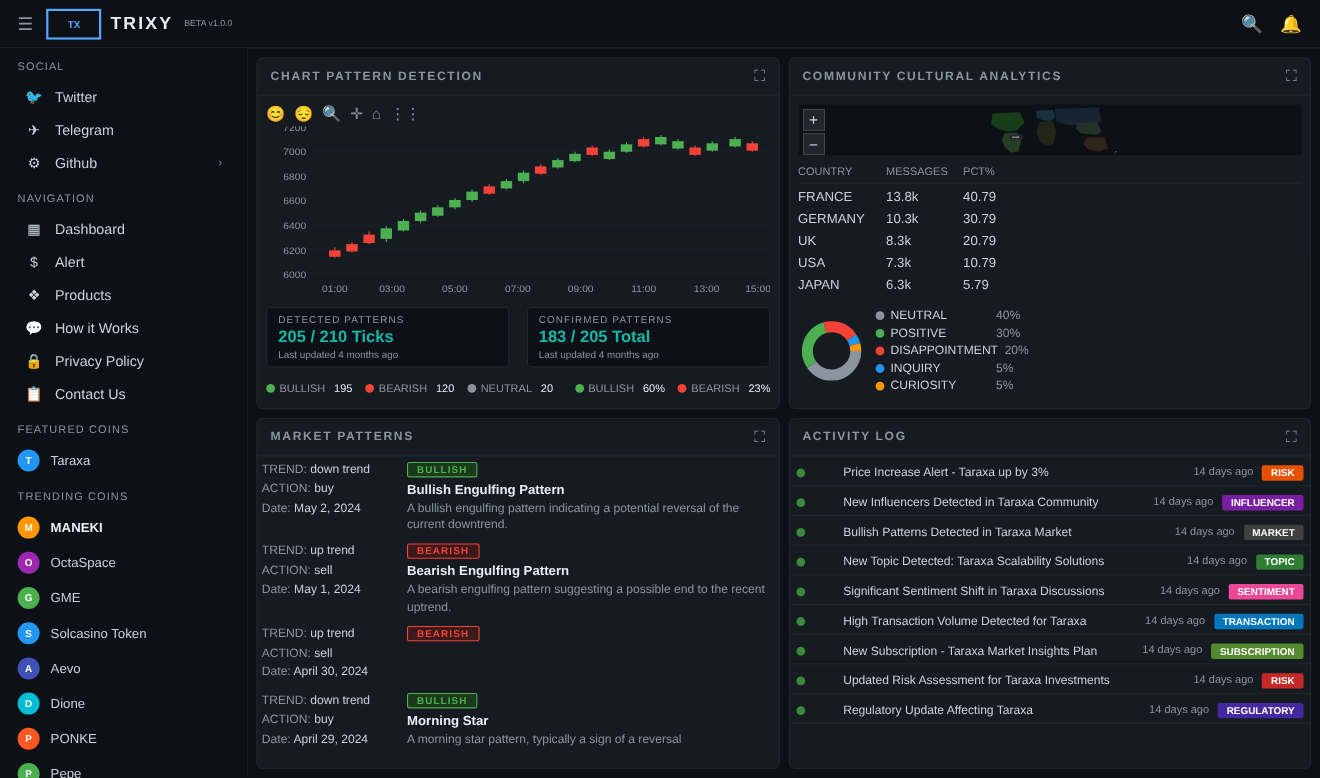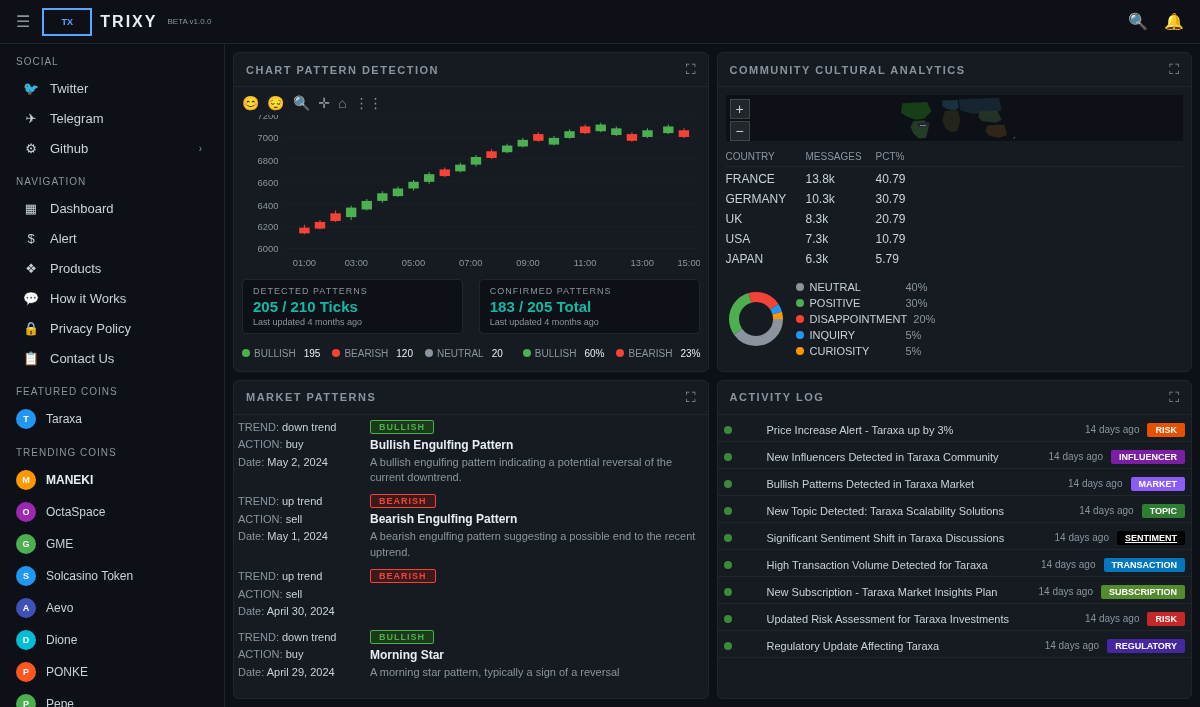--- a/index.html
+++ b/index.html
@@ -269,23 +269,23 @@
     .activity-time { font-size: 10px; color: #8b949e; white-space: nowrap; }
     .activity-tag {
       padding: 2px 8px;
       border-radius: 2px;
       font-size: 9px;
       font-weight: bold;
       white-space: nowrap;
     }
     .tag-alert { background: #e65100; color: white; }
     .tag-influencer { background: #7b1fa2; color: white; }
-    .tag-market { background: #8b5cf6; color: white; }
+    .tag-market { background: #404040; color: white; }
     .tag-topic { background: #2e7d32; color: white; }
-    .tag-sentiment { background: #000000; color: white; text-decoration: underline; }
+    .tag-sentiment { background: #ec4899; color: white; }
     .tag-transaction { background: #0277bd; color: white; }
     .tag-subscription { background: #558b2f; color: white; }
     .tag-risk { background: #c62828; color: white; }
     .tag-regulatory { background: #4527a0; color: white; }
 
     
     ::-webkit-scrollbar { width: 4px; }
     ::-webkit-scrollbar-track { background: #0d1117; }
     ::-webkit-scrollbar-thumb { background: #30363d; border-radius: 2px; }
 

